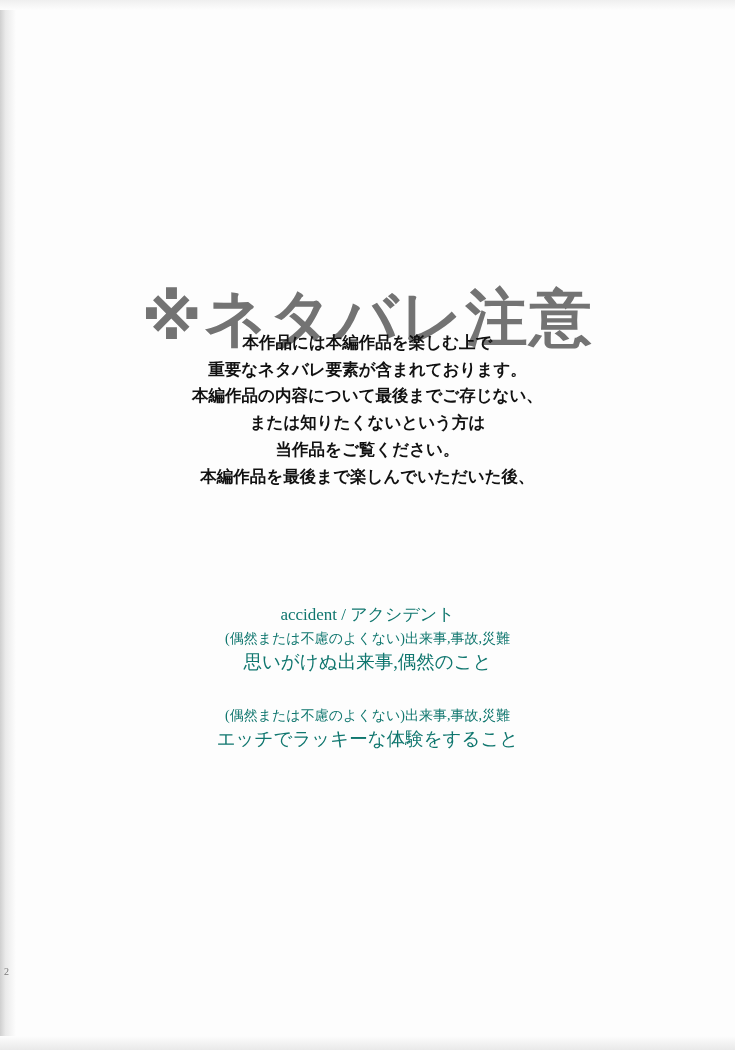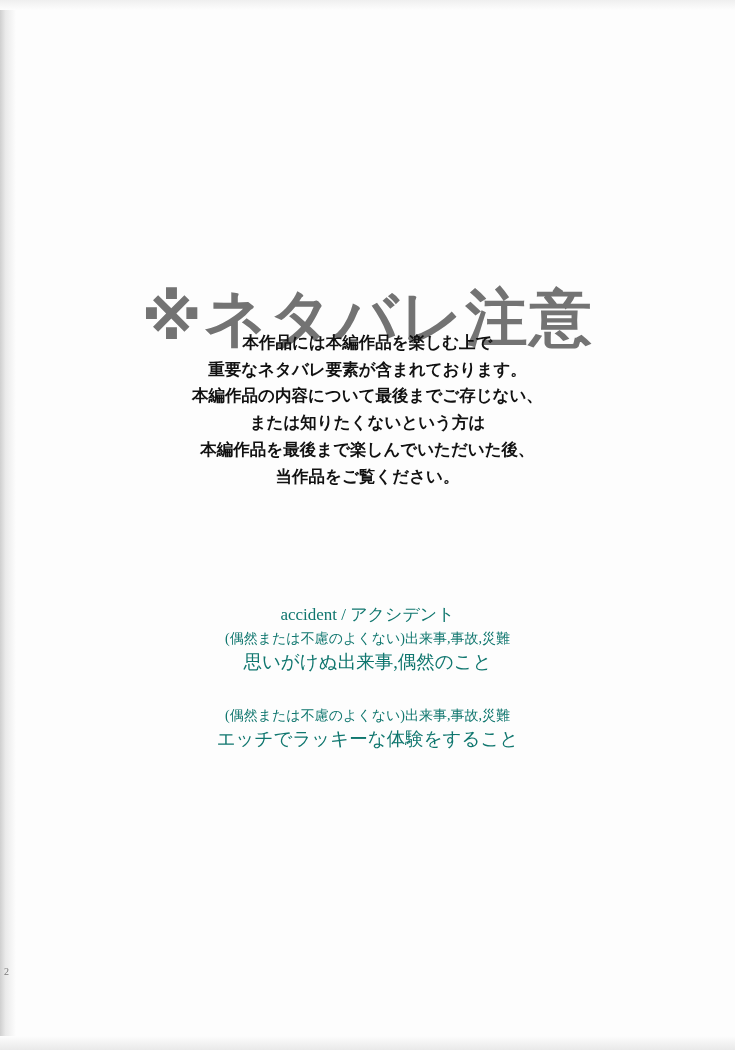--- a/index.html
+++ b/index.html
@@ -127,22 +127,22 @@
 
 <div class="content">
 
   <h1 class="spoiler-heading">※ネタバレ注意</h1>
 
   <div class="notice-block">
     <span class="line">本作品には本編作品を楽しむ上で</span>
     <span class="line">重要なネタバレ要素が含まれております。</span>
     <span class="line">本編作品の内容について最後までご存じない、</span>
     <span class="line">または知りたくないという方は</span>
+    <span class="line">当作品をご覧ください。</span>
     <span class="line">本編作品を最後まで楽しんでいただいた後、</span>
-    <span class="line">当作品をご覧ください。</span>
   </div>
 
   <div class="glossary">
 
     <div class="entry">
       <span class="term">accident / アクシデント</span>
       <span class="def big">(偶然または不慮のよくない)出来事,事故,災難</span>
       <span class="def">思いがけぬ出来事,偶然のこと</span>
     </div>
 

